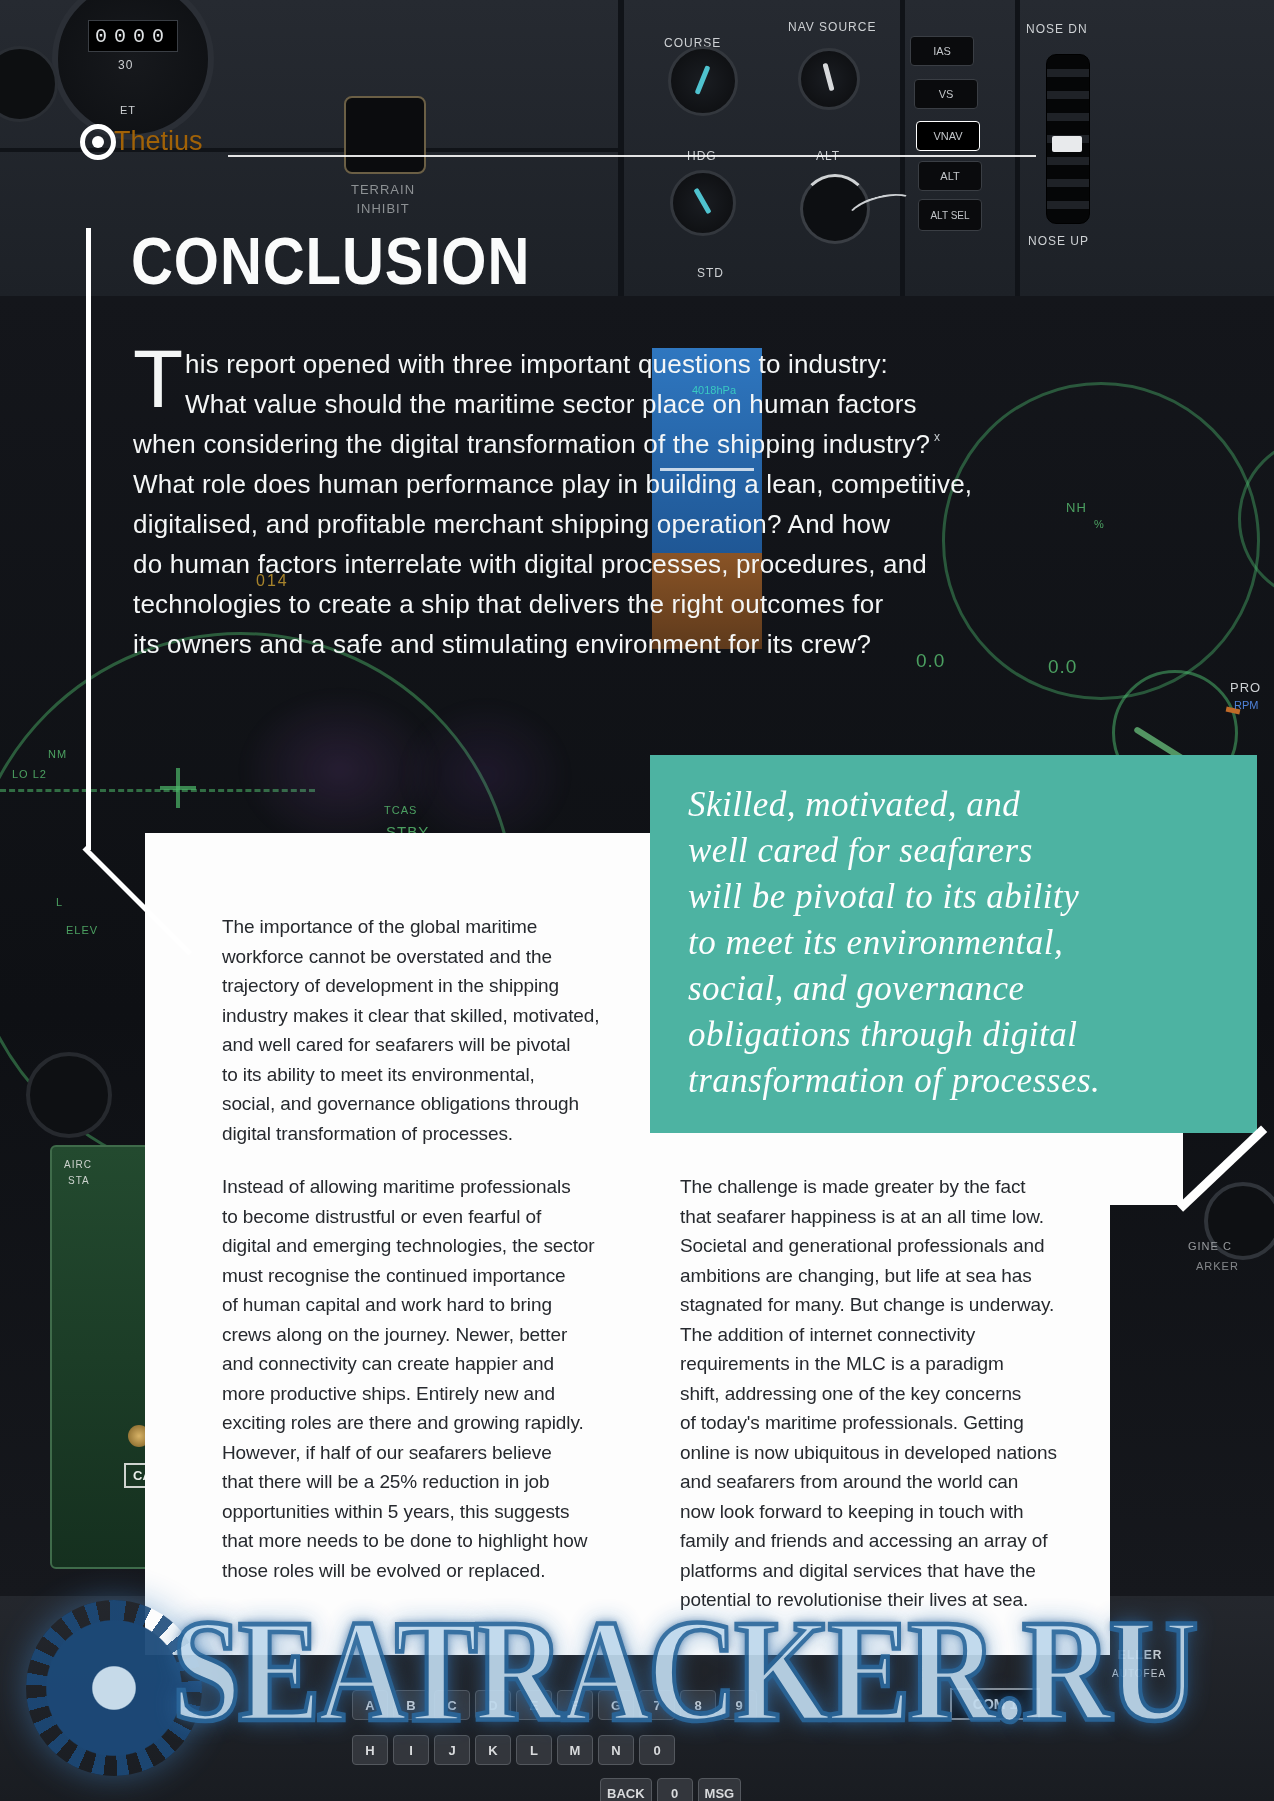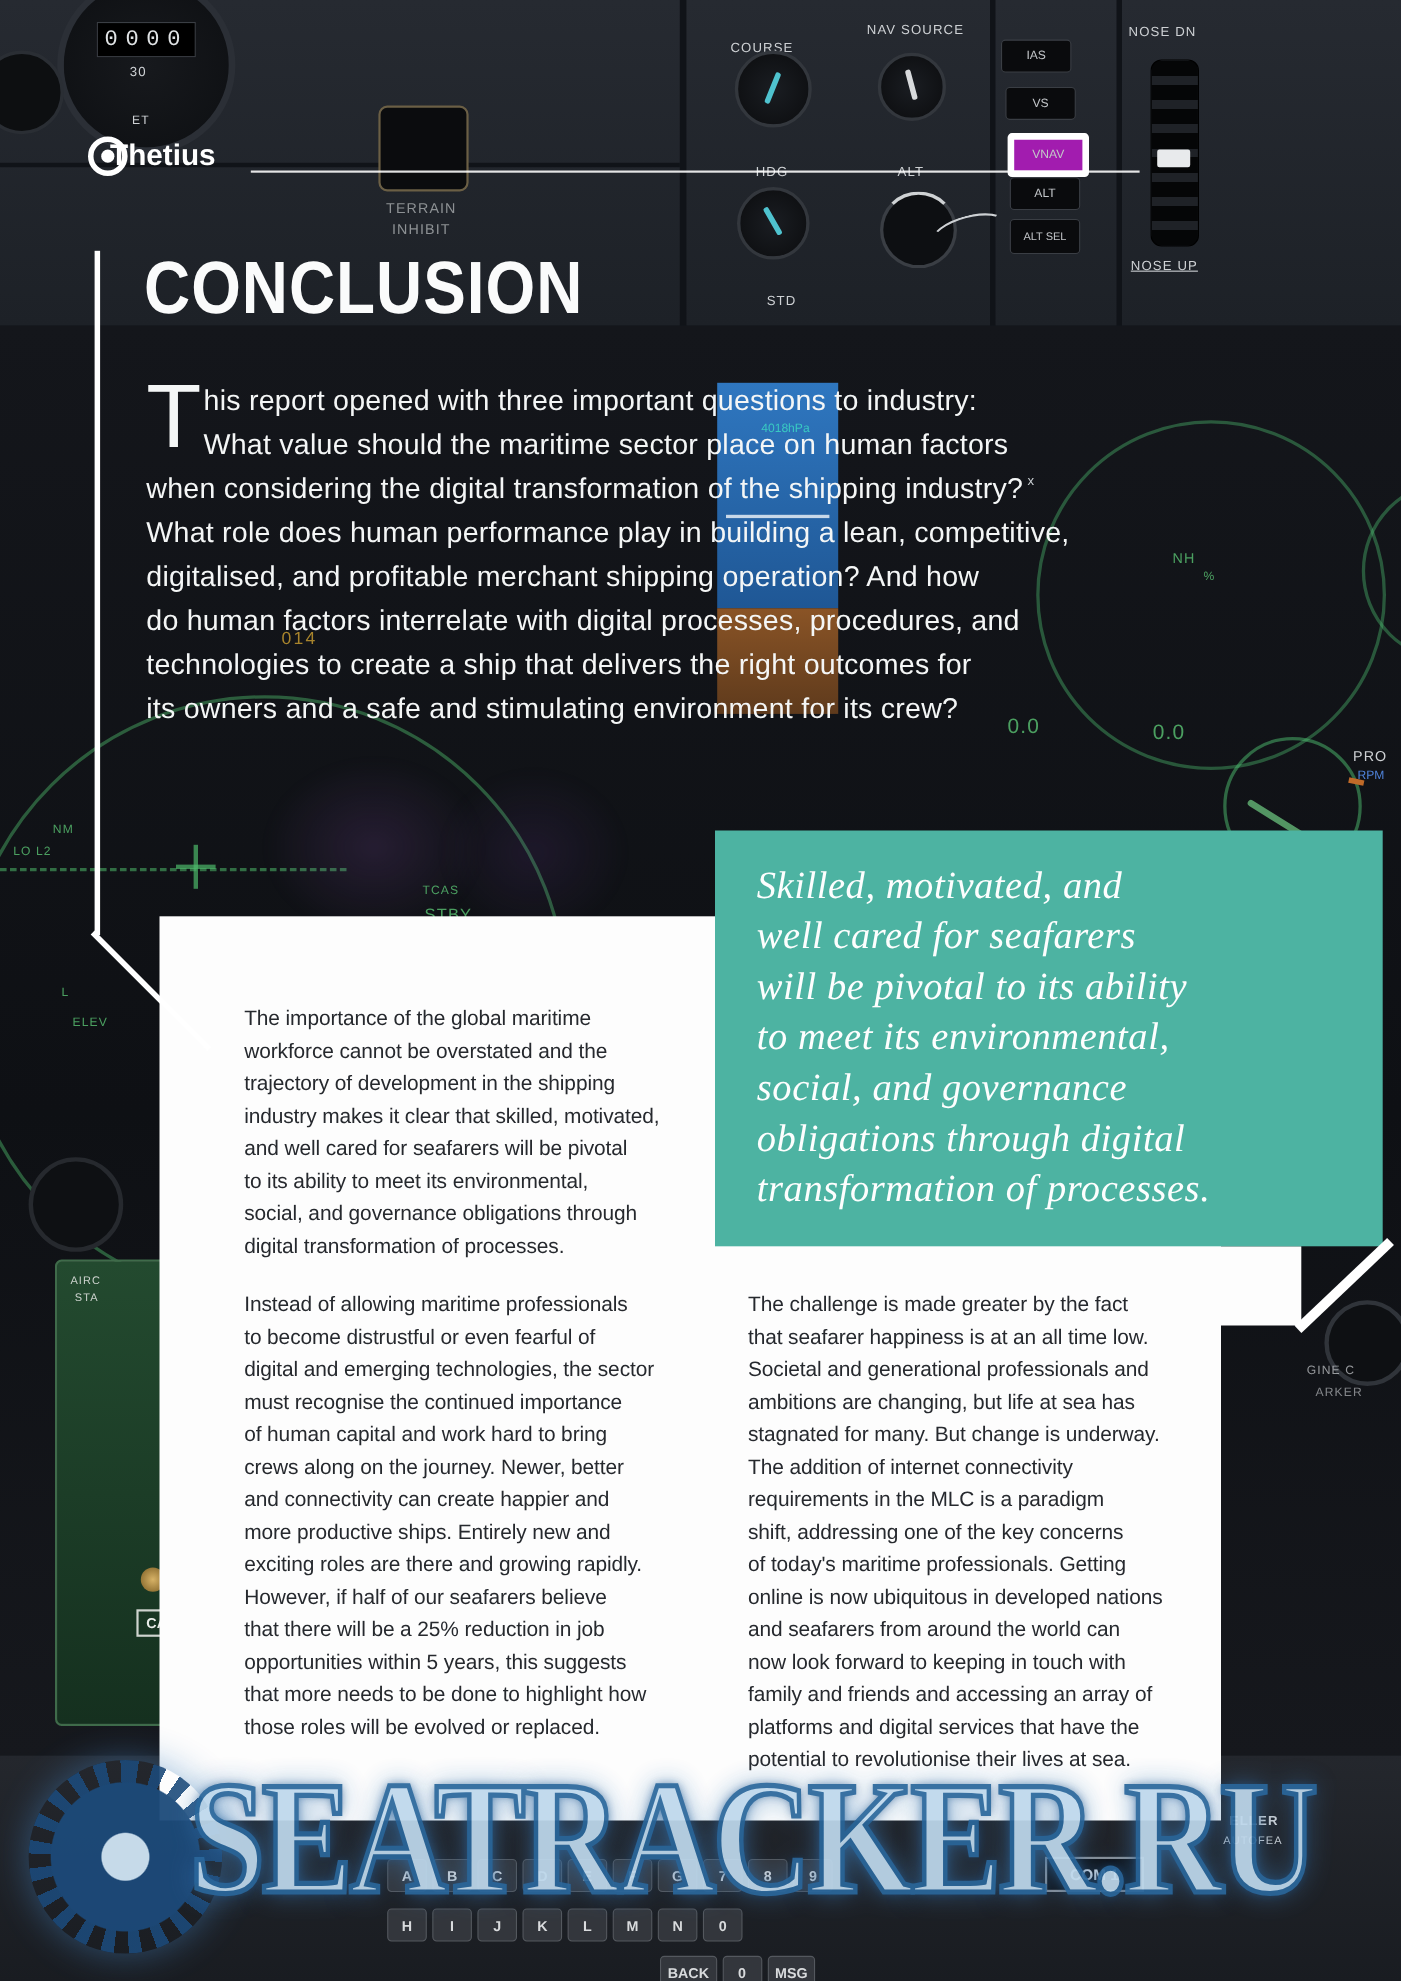--- a/index.html
+++ b/index.html
@@ -24,21 +24,21 @@
   .diag1{left:86px;top:846px;width:150px;height:5px;background:#fff;transform:rotate(45deg);transform-origin:left top;z-index:3;}
   .diag2{left:1180px;top:1204px;width:116px;height:9px;background:#fff;transform:rotate(-43.5deg);transform-origin:left center;z-index:3;}
   .hr{left:228px;top:155px;width:808px;height:2px;background:rgba(255,255,255,.88);z-index:3;}
   
   .whitepanel{left:145px;top:833px;width:965px;height:822px;background:#fdfdfd;z-index:2;}
   .whitepanel2{left:1110px;top:1133px;width:73px;height:72px;background:#fdfdfd;z-index:2;}
   .tealbox{left:650px;top:755px;width:607px;height:378px;background:#4db3a2;z-index:2;}
   
   .logo-ic{left:80px;top:124px;width:26px;height:26px;border:5px solid #fff;border-radius:50%;z-index:4;}
   .logo-dot{left:92px;top:136px;width:12px;height:12px;background:#fff;border-radius:50%;z-index:5;}
-  .logo-tx{left:100px;top:122px;height:38px;line-height:38px;color:#ffffff;font-size:27px;font-weight:bold;z-index:4;}
+  .logo-tx{left:114px;top:122px;height:38px;line-height:38px;color:#a16207;font-size:27px;font-weight:normal;z-index:4;}
   .title{left:131px;top:222px;font-size:66px;font-weight:bold;color:#fafbfb;letter-spacing:1px;
          transform:scale(.88,1.02);transform-origin:left top;white-space:nowrap;z-index:4;}
   
   .dropcap{left:133px;top:346px;font-size:82px;line-height:66px;color:#f4f6f6;z-index:4;}
   .intro{left:133px;top:344px;width:900px;z-index:4;}
   .intro .ln{height:40px;line-height:40px;font-size:26px;color:#f4f6f6;white-space:nowrap;letter-spacing:.2px;}
   .intro .ln:nth-child(-n+2){padding-left:52px;}
   
   .quote{left:688px;top:782px;width:540px;z-index:4;}
   .quote .ln{height:46px;line-height:46px;font-size:35px;color:#fdfefe;font-style:italic;
@@ -99,28 +99,28 @@
     <div class="abs wtxt" style="left:687px;top:149px;font-size:12px;">HDG</div>
     <div class="abs wtxt" style="left:816px;top:149px;font-size:12px;">ALT</div>
     <div class="abs ring" style="left:670px;top:170px;width:60px;height:60px;background:radial-gradient(#1a1d22,#0b0c0e);border:3px solid #33373d;">
       <div style="position:absolute;left:27px;top:14px;width:5px;height:28px;background:#4fc3cf;transform:rotate(-30deg);border-radius:2px;"></div>
     </div>
     <div class="abs ring" style="left:800px;top:174px;width:64px;height:64px;background:#0d0f12;border:3px solid #3a3e44;border-top-color:#cfd2d4;"></div>
     <div class="abs" style="left:846px;top:196px;width:66px;height:26px;border:2px solid transparent;border-top:2px solid #cdd0d3;border-radius:50%;transform:rotate(-15deg);"></div>
 
     <div class="abs" style="left:910px;top:36px;width:62px;height:28px;background:#0a0b0d;border:1px solid #3a3e44;border-radius:4px;color:#c3c6c9;font-size:11px;display:flex;align-items:center;justify-content:center;">IAS</div>
     <div class="abs" style="left:914px;top:79px;width:62px;height:28px;background:#0a0b0d;border:1px solid #3a3e44;border-radius:4px;color:#c3c6c9;font-size:11px;display:flex;align-items:center;justify-content:center;">VS</div>
-    <div class="abs" style="left:916px;top:121px;width:62px;height:28px;background:#a21caf;border:6px solid #ffffff;border-radius:4px;color:#c3c6c9;font-size:11px;display:flex;align-items:center;justify-content:center;">VNAV</div>
+    <div class="abs" style="left:916px;top:121px;width:62px;height:28px;background:#000000;border:1px solid #ffffff;border-radius:4px;color:#c3c6c9;font-size:11px;display:flex;align-items:center;justify-content:center;">VNAV</div>
     <div class="abs" style="left:918px;top:161px;width:62px;height:28px;background:#0a0b0d;border:1px solid #3a3e44;border-radius:4px;color:#c3c6c9;font-size:11px;display:flex;align-items:center;justify-content:center;">ALT</div>
     <div class="abs" style="left:918px;top:199px;width:62px;height:30px;background:#0a0b0d;border:1px solid #3a3e44;border-radius:4px;color:#c3c6c9;font-size:10px;display:flex;align-items:center;justify-content:center;text-align:center;">ALT SEL</div>
 
     <div class="abs wtxt" style="left:1026px;top:22px;font-size:12px;">NOSE DN</div>
     <div class="abs" style="left:1046px;top:54px;width:42px;height:168px;background:repeating-linear-gradient(180deg,#050607 0 14px,#1f2227 14px 22px);border-radius:10px;border:1px solid #000;"></div>
     <div class="abs" style="left:1052px;top:136px;width:30px;height:16px;background:#e8eaec;border-radius:2px;"></div>
-    <div class="abs wtxt" style="left:1028px;top:234px;font-size:12px;text-decoration:underline;">NOSE UP</div>
+    <div class="abs wtxt" style="left:1028px;top:234px;font-size:12px;">NOSE UP</div>
 
     <div class="abs wtxt" style="left:697px;top:266px;font-size:12px;">STD</div>
     <div class="abs" style="left:652px;top:348px;width:110px;height:205px;background:linear-gradient(#2f77c0,#1f5795);"></div>
     <div class="abs" style="left:652px;top:553px;width:110px;height:96px;background:linear-gradient(#8a5426,#5e3a1c);"></div>
     <div class="abs" style="left:660px;top:468px;width:94px;height:3px;background:rgba(255,255,255,.75);"></div>
     <div class="abs" style="left:672px;top:384px;font-size:11px;color:#39c9c2;margin-left:20px;">4018hPa</div>
     <div class="abs" style="left:256px;top:572px;font-size:16px;color:#a8842c;letter-spacing:2px;">014</div>
 
     <div class="abs ring" style="left:-35px;top:632px;width:545px;height:545px;border:3px solid rgba(77,184,106,.45);"></div>
     <div class="abs" style="left:0;top:789px;width:315px;border-top:3px dashed rgba(77,184,106,.55);"></div>

